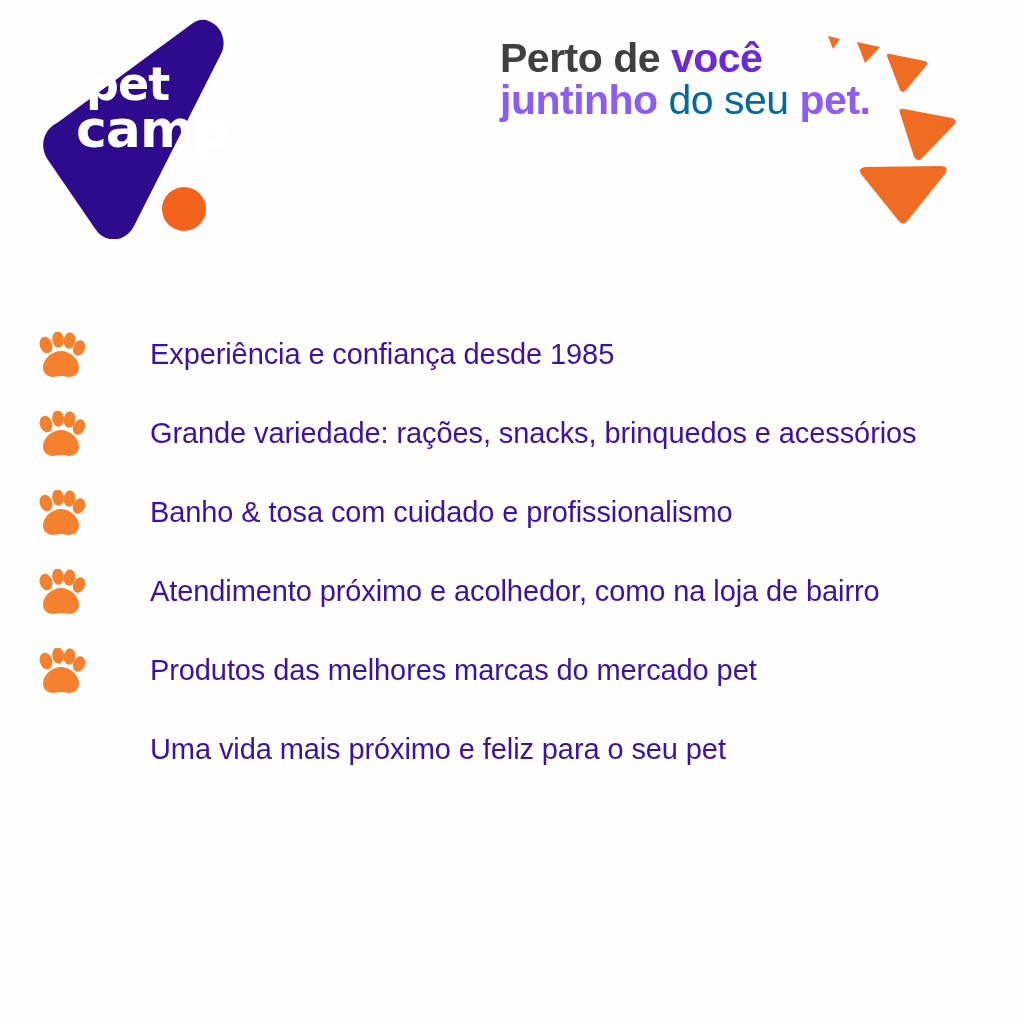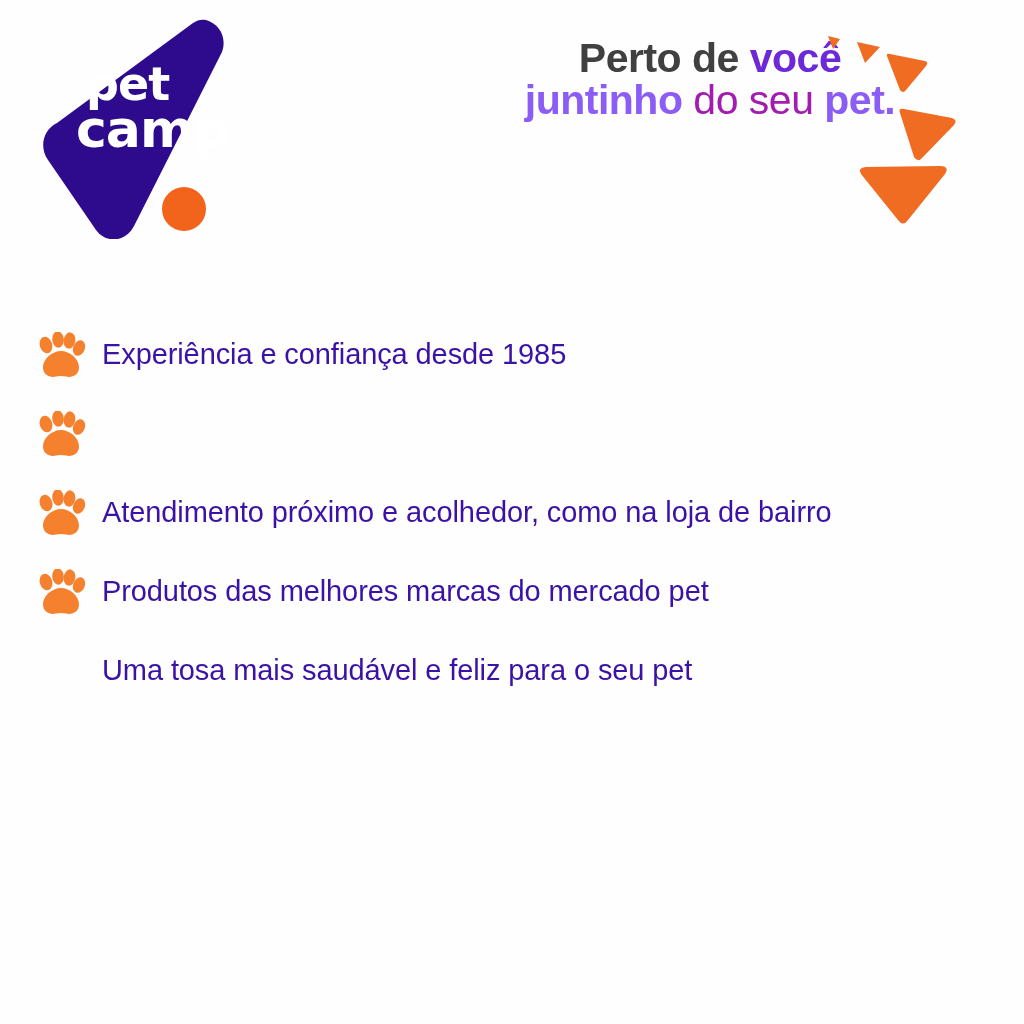--- a/index.html
+++ b/index.html
@@ -15,21 +15,20 @@
     position: relative;
   }
 
   
   .header {
     position: absolute;
     top: 0;
     left: 0;
     width: 1024px;
     height: 250px;
-    text-align: center;
   }
 
   
   .logo-mark {
     position: absolute;
     left: 38px;
     top: 14px;
     width: 190px;
     height: 225px;
   }
@@ -60,21 +59,21 @@
   }
   .t-bold-navy {
     color: #6d28d9;
     font-weight: 700;
   }
   .t-bold-orange {
     color: #8b5cf6;
     font-weight: 700;
   }
   .t-reg-orange {
-    color: #a21caf;
+    color: #0369a1;
     font-weight: 400;
   }
 
   
   .decor {
     position: absolute;
     left: 0;
     top: 0;
     width: 1024px;
     height: 250px;
@@ -87,20 +86,21 @@
     position: absolute;
     left: 36px;
     top: 330px;
     width: 980px;
   }
   .feature-row {
     display: flex;
     align-items: flex-start;
     min-height: 58px;
     margin-bottom: 21px;
+    gap: 48px;
   }
   .paw-slot {
     flex: 0 0 66px;
     width: 66px;
     height: 50px;
     display: flex;
     align-items: flex-start;
     justify-content: flex-start;
     padding-top: 2px;
   }
@@ -177,33 +177,48 @@
           <ellipse cx="22" cy="7.5" rx="5.8" ry="8.2" transform="rotate(-6 22 7.5)"></ellipse>
           <ellipse cx="33.5" cy="8.5" rx="5.8" ry="8.2" transform="rotate(8 33.5 8.5)"></ellipse>
           <ellipse cx="43" cy="16" rx="5.8" ry="8" transform="rotate(22 43 16)"></ellipse>
           <path d="M25 19 C34 19 43 27 43 35.5 C43 43 36 46 30 44.5 C27 43.8 23 43.8 20 44.5 C14 46 7 43 7 35.5 C7 27 16 19 25 19 Z"></path>
         </g>
       </svg>
     </span>
     <span class="feature-text">Experiência e confiança desde 1985</span>
   </div>
 
-
-  <div class="feature-row">
-    <span class="paw-slot">
-      <svg viewBox="0 0 50 48" xmlns="http://www.w3.org/2000/svg">
-        <g fill="#f5812f">
-          <ellipse cx="10" cy="13" rx="6.2" ry="8.4" transform="rotate(-18 10 13)"></ellipse>
-          <ellipse cx="22" cy="7.5" rx="5.8" ry="8.2" transform="rotate(-6 22 7.5)"></ellipse>
-          <ellipse cx="33.5" cy="8.5" rx="5.8" ry="8.2" transform="rotate(8 33.5 8.5)"></ellipse>
-          <ellipse cx="43" cy="16" rx="5.8" ry="8" transform="rotate(22 43 16)"></ellipse>
-          <path d="M25 19 C34 19 43 27 43 35.5 C43 43 36 46 30 44.5 C27 43.8 23 43.8 20 44.5 C14 46 7 43 7 35.5 C7 27 16 19 25 19 Z"></path>
-        </g>
-      </svg>
-    </span>
+  <div class="feature-row">
+    <span class="paw-slot">
+      <svg viewBox="0 0 50 48" xmlns="http://www.w3.org/2000/svg">
+        <g fill="#f5812f">
+          <ellipse cx="10" cy="13" rx="6.2" ry="8.4" transform="rotate(-18 10 13)"></ellipse>
+          <ellipse cx="22" cy="7.5" rx="5.8" ry="8.2" transform="rotate(-6 22 7.5)"></ellipse>
+          <ellipse cx="33.5" cy="8.5" rx="5.8" ry="8.2" transform="rotate(8 33.5 8.5)"></ellipse>
+          <ellipse cx="43" cy="16" rx="5.8" ry="8" transform="rotate(22 43 16)"></ellipse>
+          <path d="M25 19 C34 19 43 27 43 35.5 C43 43 36 46 30 44.5 C27 43.8 23 43.8 20 44.5 C14 46 7 43 7 35.5 C7 27 16 19 25 19 Z"></path>
+        </g>
+      </svg>
+    </span>
+    <span class="feature-text">Grande variedade: rações, snacks, brinquedos e acessórios</span>
+  </div>
+
+  <div class="feature-row">
+    <span class="paw-slot">
+      <svg viewBox="0 0 50 48" xmlns="http://www.w3.org/2000/svg">
+        <g fill="#f5812f">
+          <ellipse cx="10" cy="13" rx="6.2" ry="8.4" transform="rotate(-18 10 13)"></ellipse>
+          <ellipse cx="22" cy="7.5" rx="5.8" ry="8.2" transform="rotate(-6 22 7.5)"></ellipse>
+          <ellipse cx="33.5" cy="8.5" rx="5.8" ry="8.2" transform="rotate(8 33.5 8.5)"></ellipse>
+          <ellipse cx="43" cy="16" rx="5.8" ry="8" transform="rotate(22 43 16)"></ellipse>
+          <path d="M25 19 C34 19 43 27 43 35.5 C43 43 36 46 30 44.5 C27 43.8 23 43.8 20 44.5 C14 46 7 43 7 35.5 C7 27 16 19 25 19 Z"></path>
+        </g>
+      </svg>
+    </span>
+    <span class="feature-text">Banho &amp; tosa com cuidado e profissionalismo</span>
   </div>
 
 
   <div class="feature-row">
     <span class="paw-slot">
       <svg viewBox="0 0 50 48" xmlns="http://www.w3.org/2000/svg">
         <g fill="#f5812f">
           <ellipse cx="10" cy="13" rx="6.2" ry="8.4" transform="rotate(-18 10 13)"></ellipse>
           <ellipse cx="22" cy="7.5" rx="5.8" ry="8.2" transform="rotate(-6 22 7.5)"></ellipse>
           <ellipse cx="33.5" cy="8.5" rx="5.8" ry="8.2" transform="rotate(8 33.5 8.5)"></ellipse>
@@ -231,16 +246,16 @@
   </div>
 
   <div class="feature-row">
     <span class="paw-slot empty">
       <svg viewBox="0 0 50 48" xmlns="http://www.w3.org/2000/svg">
           <g fill="#f5812f">
             <circle cx="25" cy="24" r="1"></circle>
           </g>
         </svg>
     </span>
-    <span class="feature-text">Uma tosa mais saudável e feliz para o seu pet</span>
+    <span class="feature-text">Uma vida mais próximo e feliz para o seu pet</span>
   </div>
 
 </div>
 
 </body></html>

